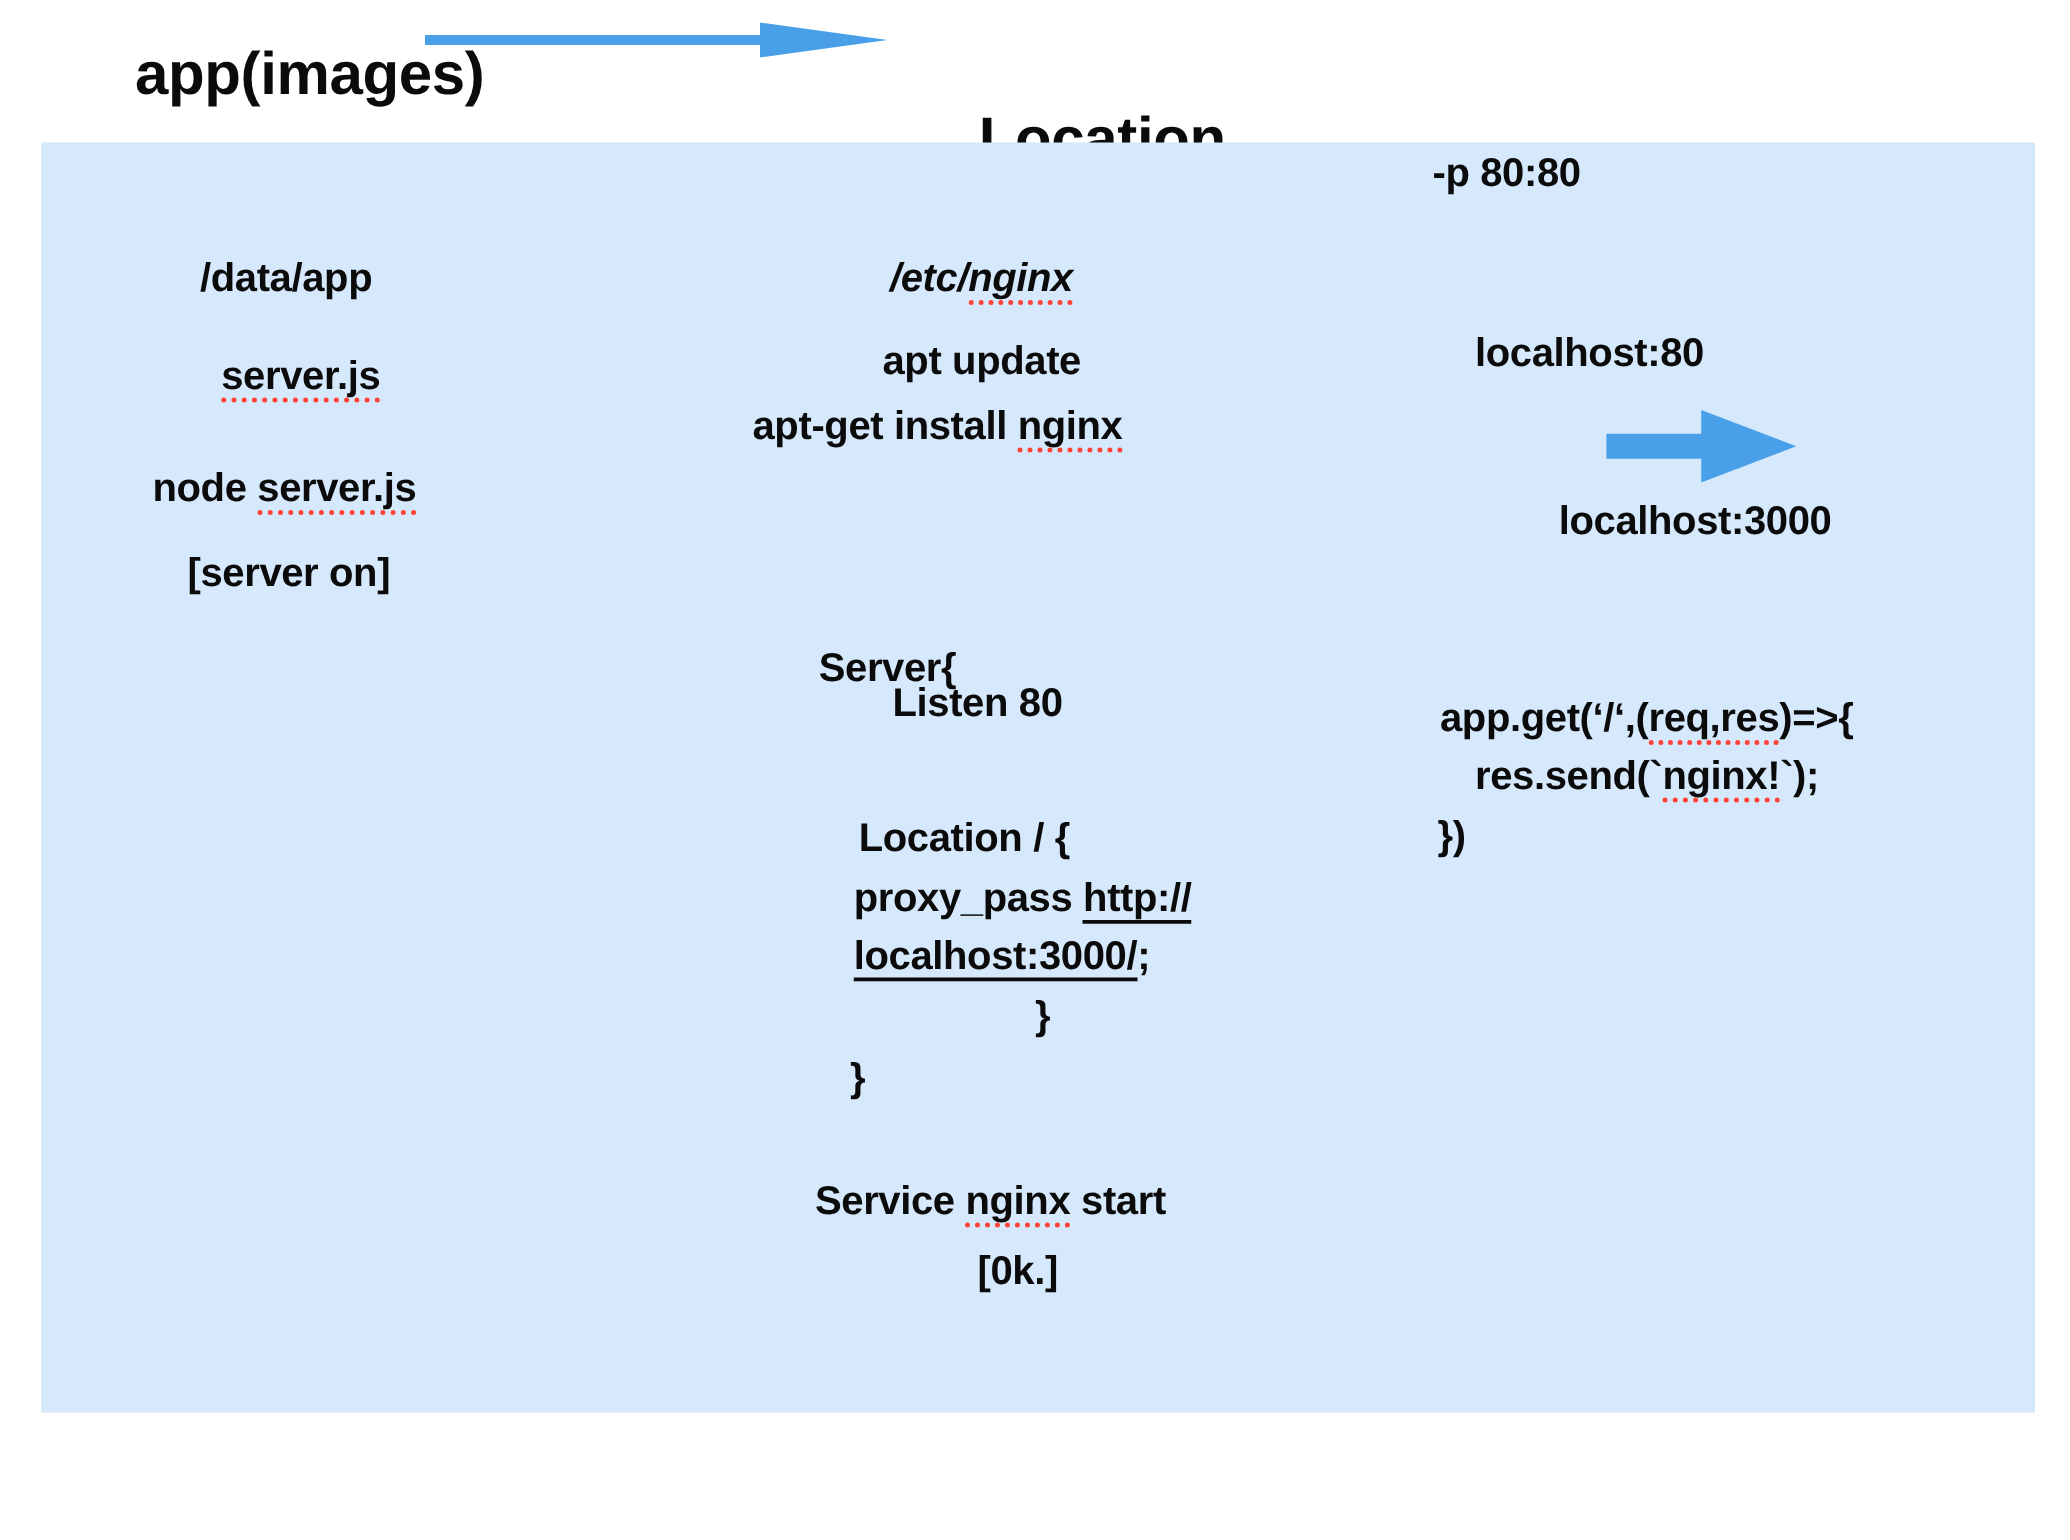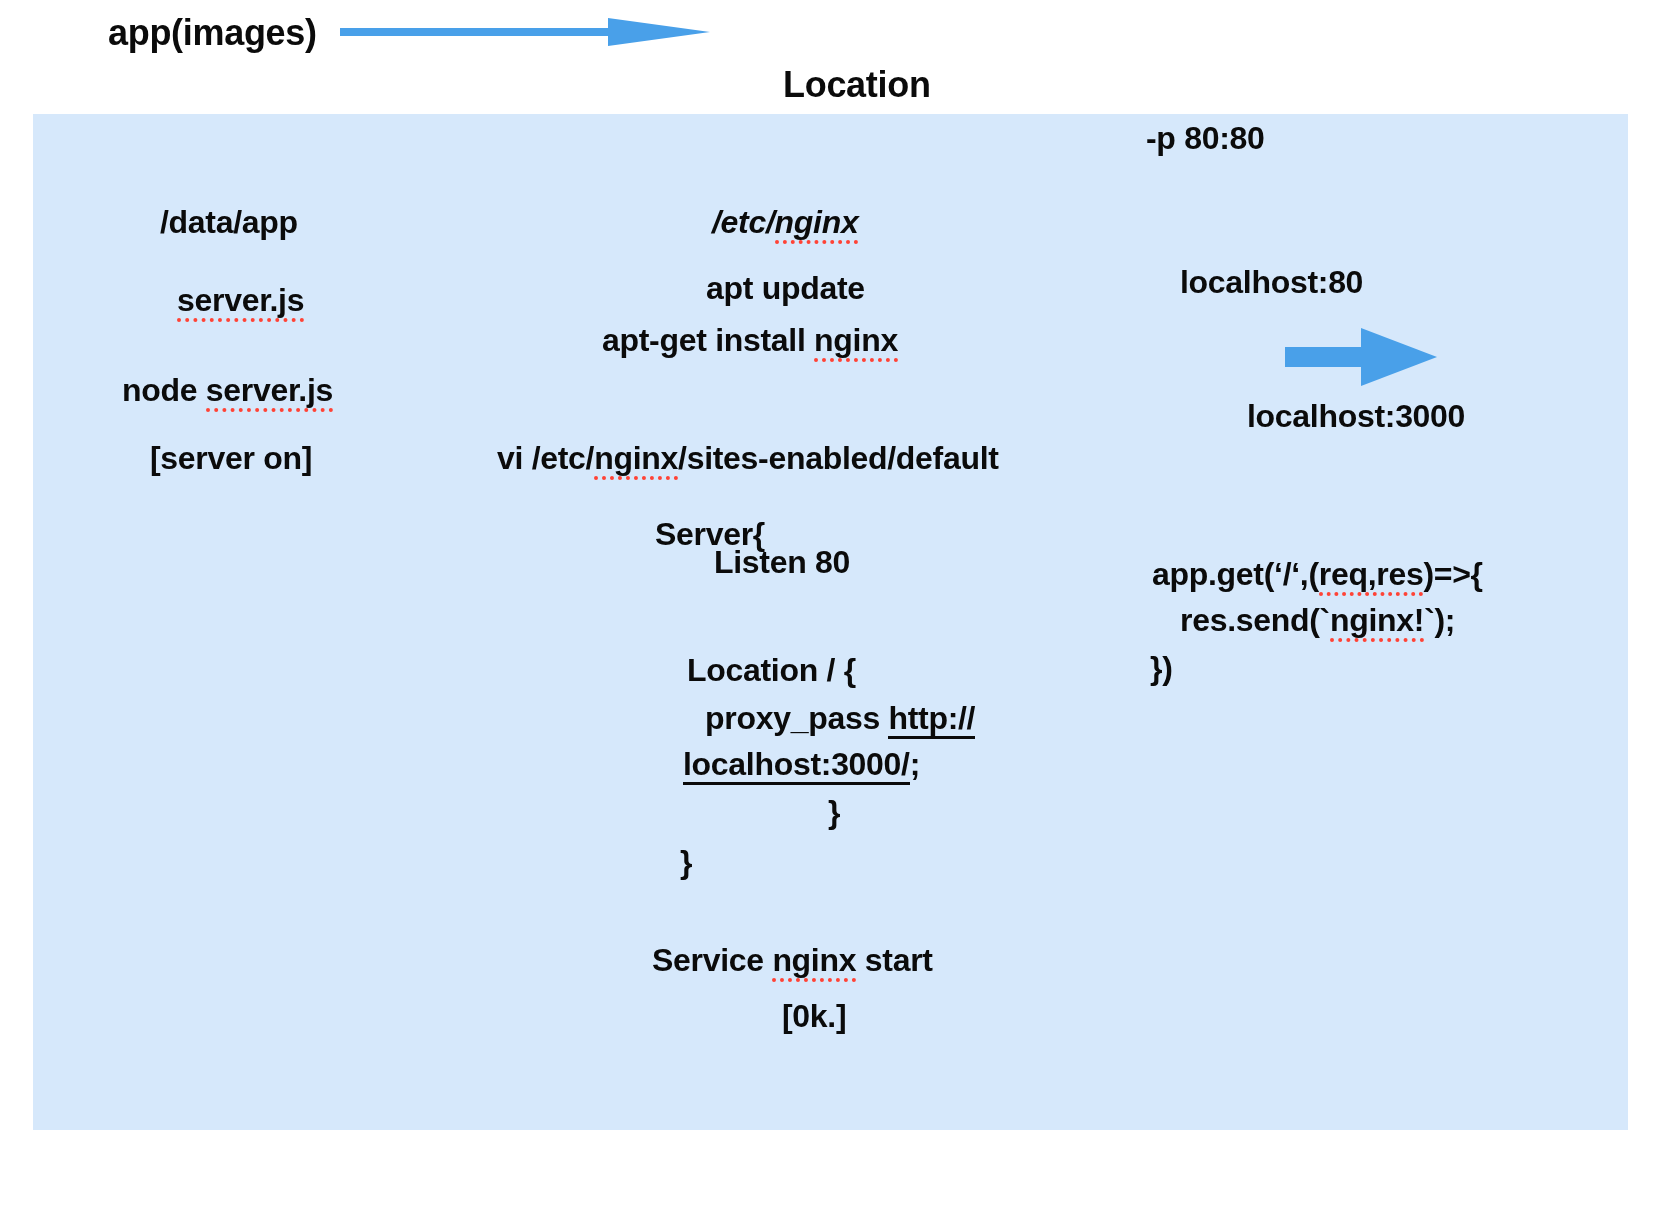--- a/index.html
+++ b/index.html
@@ -13,21 +13,21 @@
     color:#0b0b0b;
   }
   .t{
     position:absolute;
     font-size:32px;
     line-height:1.15;
     letter-spacing:-0.3px;
     white-space:pre;
     color:#0b0b0b;
   }
-  .big{font-size:36px;}
+  .big{font-size:48px;margin-top:20px;}
   .cmd{font-size:30px;}
   .container-box{
     position:absolute;
     left:33px;top:114px;
     width:1595px;height:1016px;
     background:var(--box_bg,#d6e8fb);
   }
   .sp{ 
     border-bottom:4px dotted var(--spellcheck,#ff4336);
   }
@@ -63,27 +63,26 @@
 
   <div class="t" style="left:150px;top:440px;">[server on]</div>
 
   <div class="t" style="left:712px;top:204px;font-style:italic;"><span>/etc/</span><span class="sp">nginx</span></div>
 
   <div class="t" style="left:706px;top:270px;">apt update</div>
 
   <div class="t" style="left:602px;top:322px;"><span>apt-get install </span><span class="sp">nginx</span></div>
 
 
-  <div class="t" style="left:497px;top:440px;"><span>vi /etc/</span><span class="sp">nginx</span><span>/sites-enabled/default</span></div>
 
   <div class="t" style="left:655px;top:516px;">Server{</div>
   <div class="t" style="left:714px;top:544px;text-align:center;">Listen 80</div>
   <div class="t" style="left:687px;top:652px;">Location / {</div>
 
-  <div class="t" style="left:683px;top:700px;margin-left:22px;"><span>proxy_pass </span><span class="lnk">http://</span></div>
+  <div class="t" style="left:683px;top:700px;"><span>proxy_pass </span><span class="lnk">http://</span></div>
 
   <div class="t" style="left:683px;top:746px;"><span class="lnk">localhost:3000/</span><span>;</span></div>
 
   <div class="t" style="left:828px;top:794px;">}</div>
   <div class="t" style="left:680px;top:844px;">}</div>
 
   <div class="t" style="left:652px;top:942px;"><span>Service </span><span class="sp">nginx</span><span> start</span></div>
 
   <div class="t" style="left:782px;top:998px;">[0k.]</div>
 

